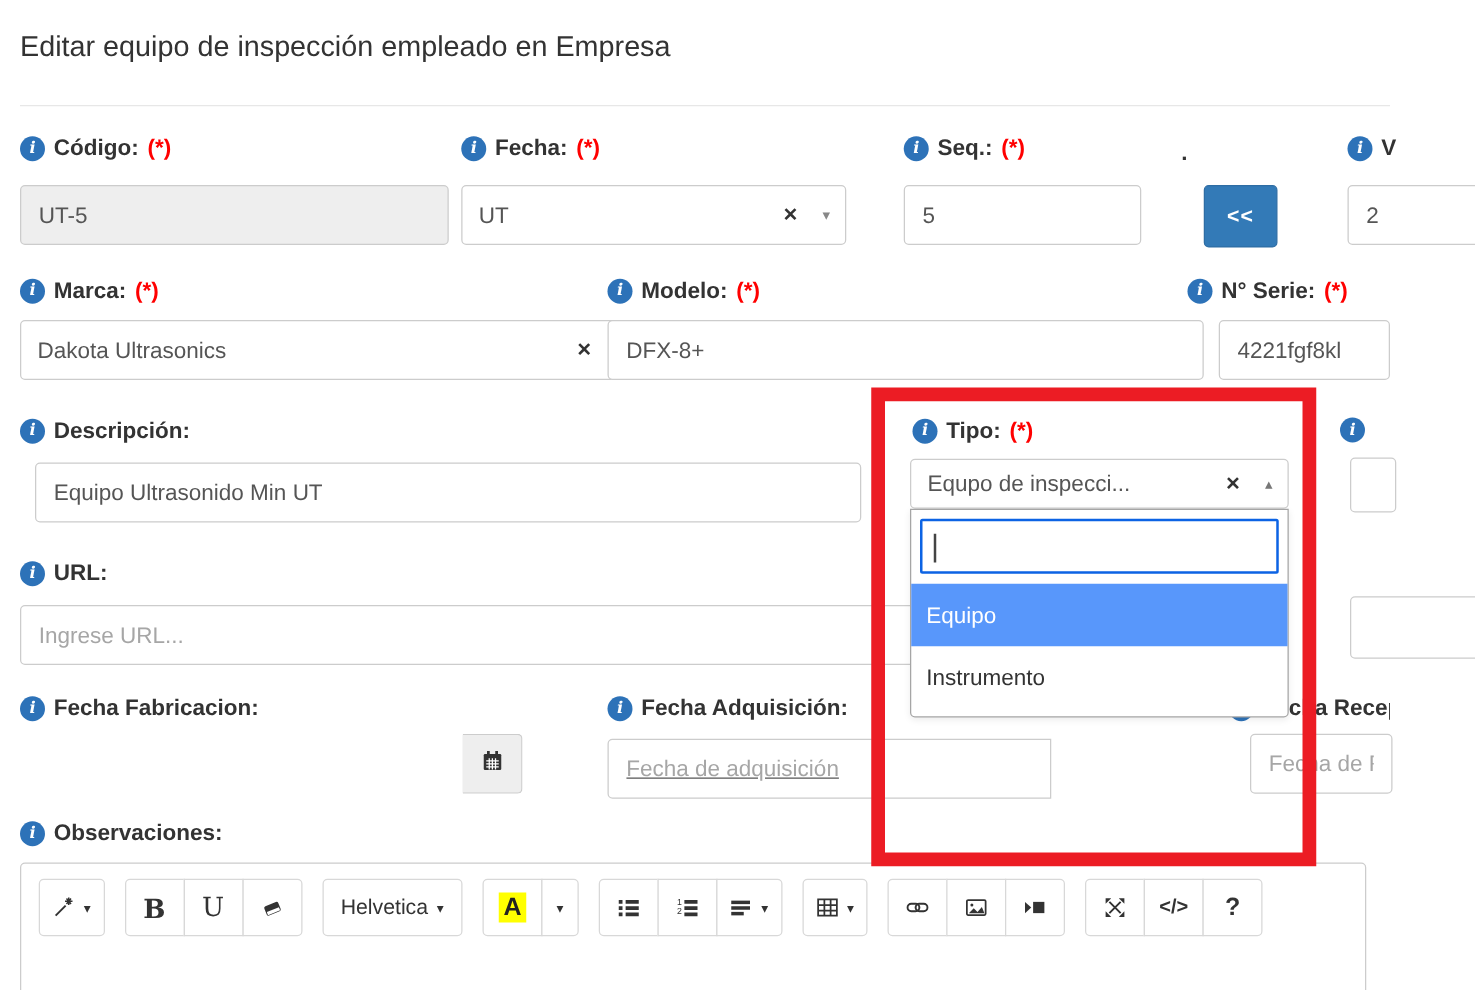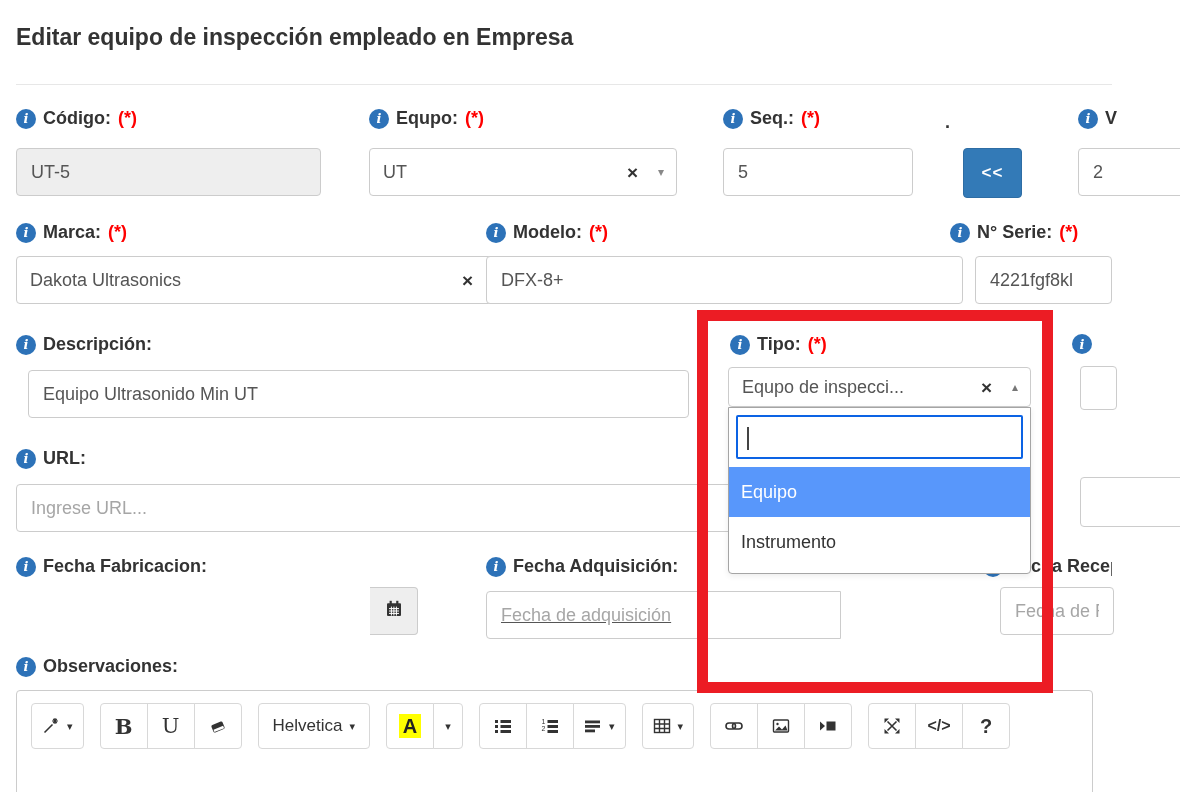--- a/index.html
+++ b/index.html
@@ -1,18 +1,18 @@
 <!DOCTYPE html>
 <html><head>
 <meta charset="utf-8">
 <style>
   html,body{margin:0;padding:0;background:#fff;}
   .page{position:relative;width:1180px;height:792px;background:#fff;overflow:hidden;
         font-family:"Liberation Sans",sans-serif;color:#333;}
-  .page-title{position:absolute;left:16px;top:24px;font-size:23px;color:#333;white-space:nowrap;font-weight:bold;}
+  .page-title{position:absolute;left:16px;top:24px;font-size:23px;color:#333;white-space:nowrap;}
   .title-hr{position:absolute;left:16px;top:84px;width:1096px;height:1px;background:#e7e7e7;}
 
   
   .lbl{position:absolute;display:flex;align-items:center;gap:7px;font-size:18px;font-weight:700;
        color:#333;white-space:nowrap;}
   .req{color:#f00;font-weight:700;}
   .info{width:20px;height:20px;min-width:20px;border-radius:50%;background:#2d72b8;color:#fff;
         font-size:13px;font-weight:700;display:flex;align-items:center;justify-content:center;
         font-family:"DejaVu Serif",serif;font-style:italic;}
 
@@ -86,25 +86,25 @@
 <div class="page">
 
   <div class="page-title">Editar equipo de inspección empleado en Empresa</div>
   <div class="title-hr"></div>
 
   <div class="lbl" style="left:16px;top:108px;">
     <span class="info">i</span>
     <span>Código:</span>
     <span class="req">(*)</span>
   </div>
-  <input class="ipt disabled" style="left: 16px; top: 148px; width: 305px;" disabled="" value="UT-5">
+  <input class="ipt disabled" style="left: 16px; top: 148px; width: 343px;" disabled="" value="UT-5">
 
   <div class="lbl" style="left:369px;top:108px;">
     <span class="info">i</span>
-    <span>Equpo:</span>
+    <span>Fecha:</span>
     <span class="req">(*)</span>
   </div>
   <div class="sel" style="left:369px;top:148px;width:308px;">
     <span>UT</span>
     <span class="x">×</span>
     <span class="car">▾</span>
   </div>
 
   <div class="lbl" style="left:723px;top:108px;">
     <span class="info">i</span>

